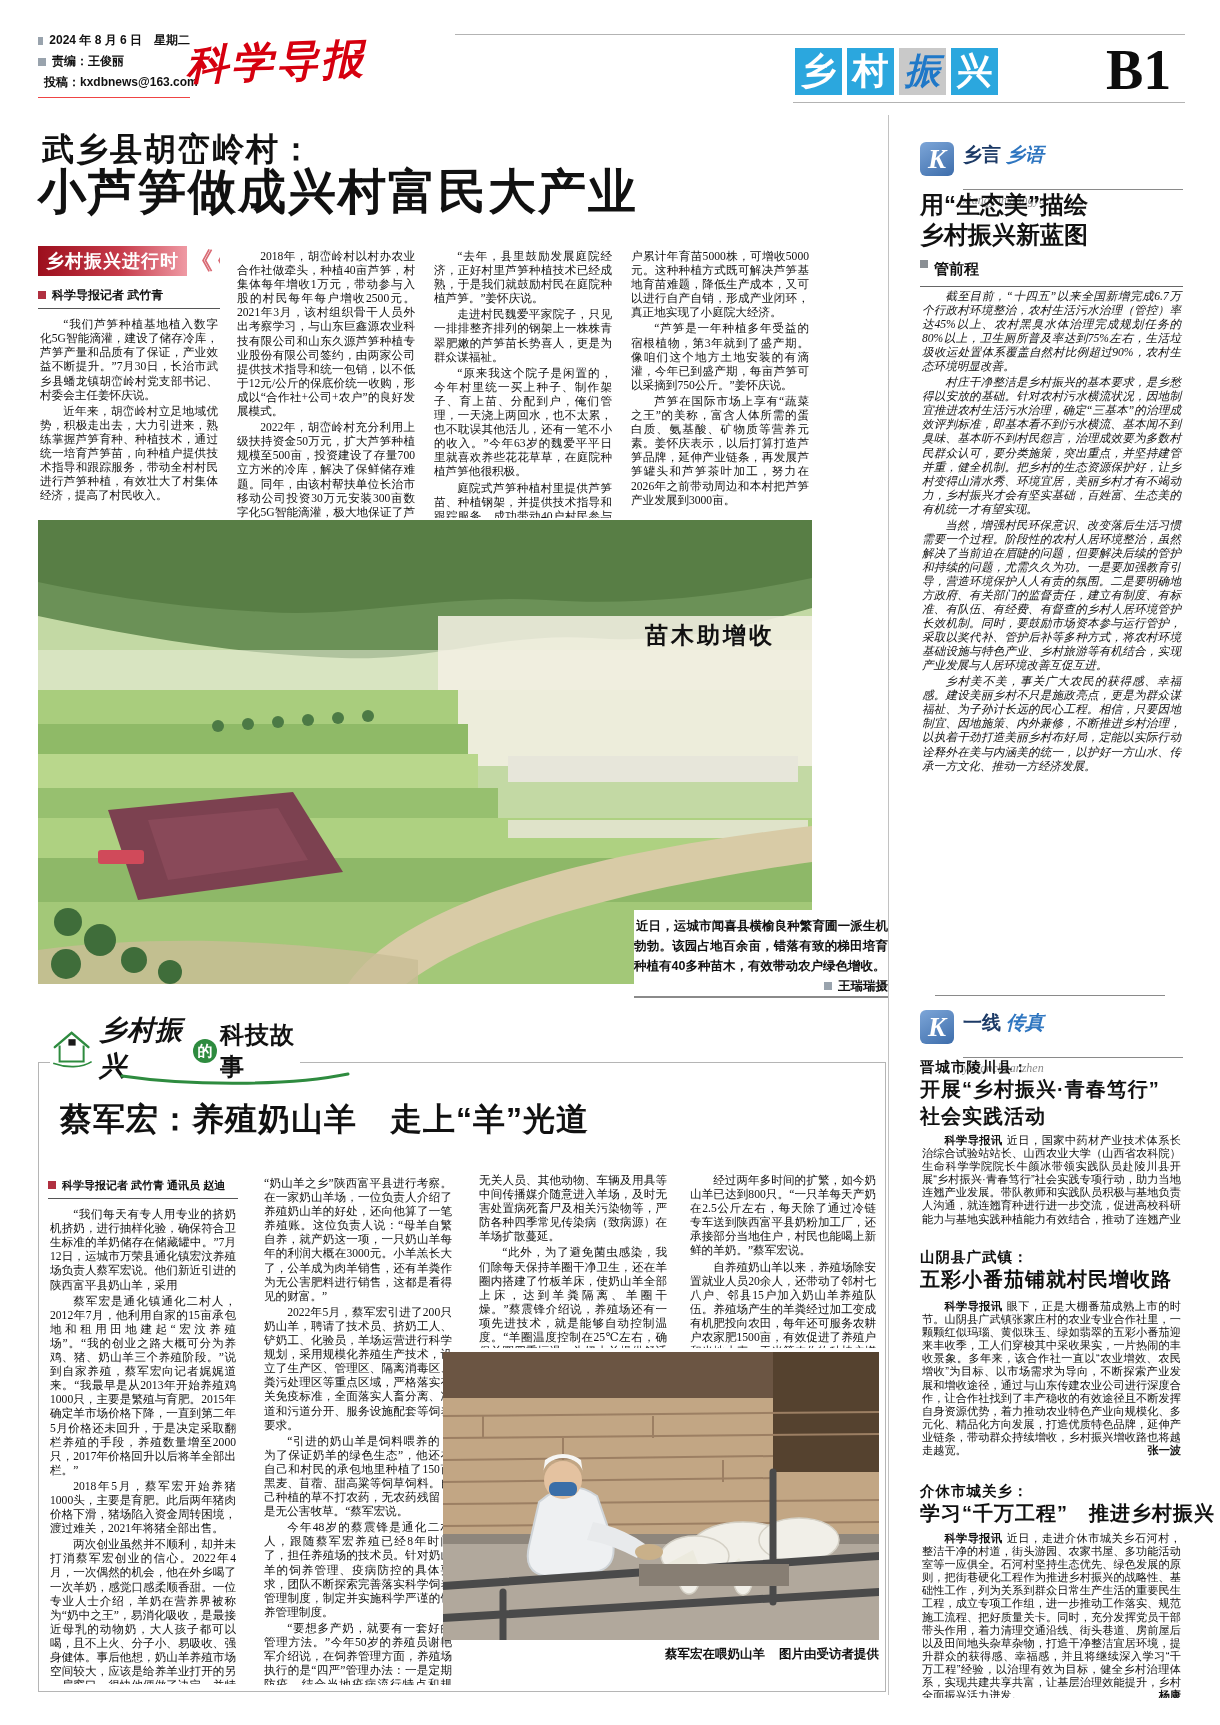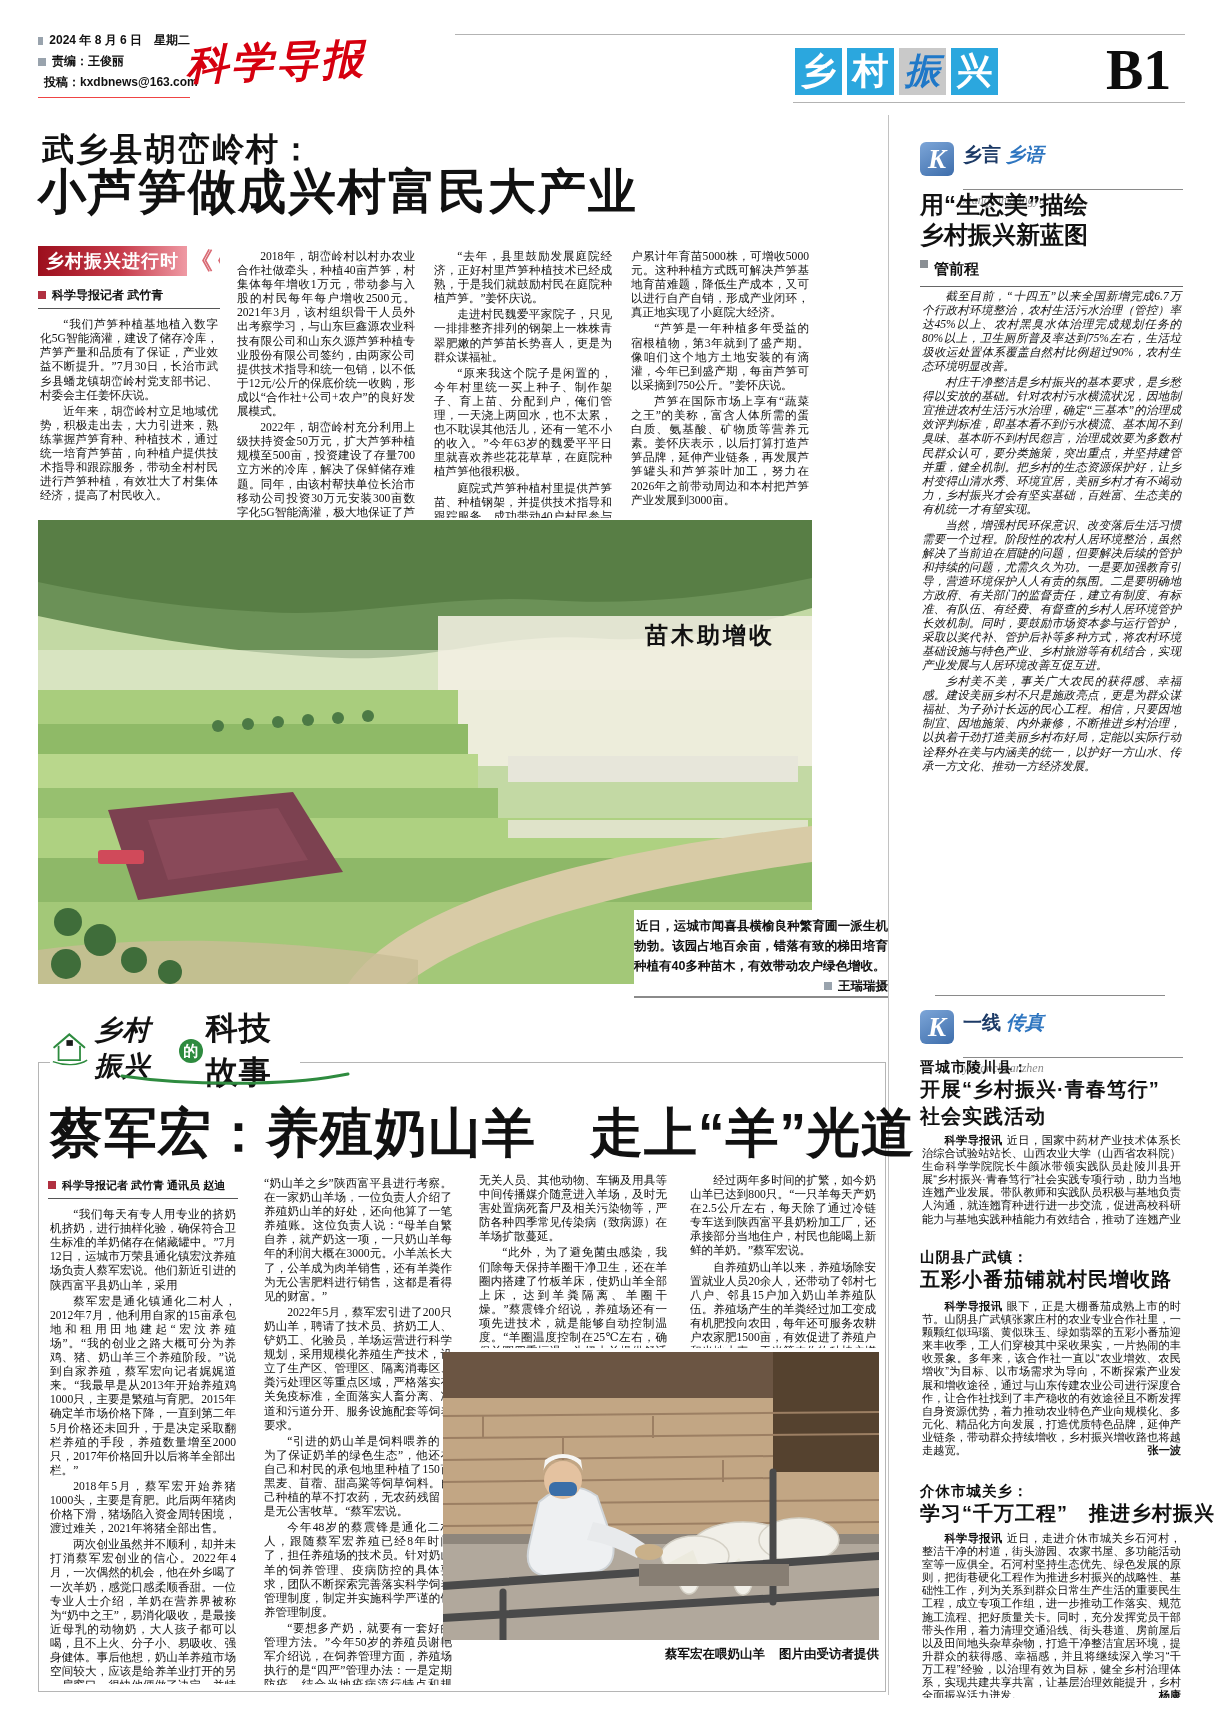--- a/index.html
+++ b/index.html
@@ -66,23 +66,23 @@
   .bb{left:920px;width:263px;font-size:11.2px;line-height:13.1px;text-align:justify;overflow:hidden}
   .bb .lead{font-weight:700;margin-right:4px}
   .bb .author{float:right;font-weight:700}
   
   .fbox{left:38px;top:1062px;width:846px;height:628px;border:1px solid #b5b5b5}
   .gbadge{left:50px;top:1016px;width:250px;height:64px;background:#fff;display:flex;align-items:center}
   .gb-script{font-family:"Liberation Serif","DejaVu Serif",serif;font-style:italic;font-weight:700;
         font-size:27px;margin-left:6px;letter-spacing:1px}
   .gb-de{width:24px;height:24px;border-radius:50%;background:#2e8b3f;color:#fff;font-size:15px;
         font-weight:700;display:flex;align-items:center;justify-content:center;margin:6px 3px 0 4px;flex:0 0 auto}
-  .gb-rest{font-size:32px;font-weight:800;margin-top:6px;letter-spacing:1px}
+  .gb-rest{font-size:24px;font-weight:800;margin-top:6px;letter-spacing:1px}
   .gswoosh{left:120px;top:1072px}
-  .f-title{left:50px;top:1098px;font-size:53px;font-weight:900;letter-spacing:1px;white-space:nowrap}
+  .f-title{left:60px;top:1098px;font-size:32px;font-weight:900;letter-spacing:1px;white-space:nowrap}
   .fcol{font-family:"Liberation Serif","DejaVu Serif",serif;font-size:11.6px;line-height:14.1px;
         text-align:justify;overflow:hidden}
   .f-byline{font-size:11px}
   .photo2{left:443px;top:1352px;width:436px;height:288px}
   .cap2{left:443px;top:1646px;width:436px;font-size:12.5px;font-weight:700;text-align:right;white-space:nowrap}
 </style>
 </head>
 <body>
 
 <div id="page">

